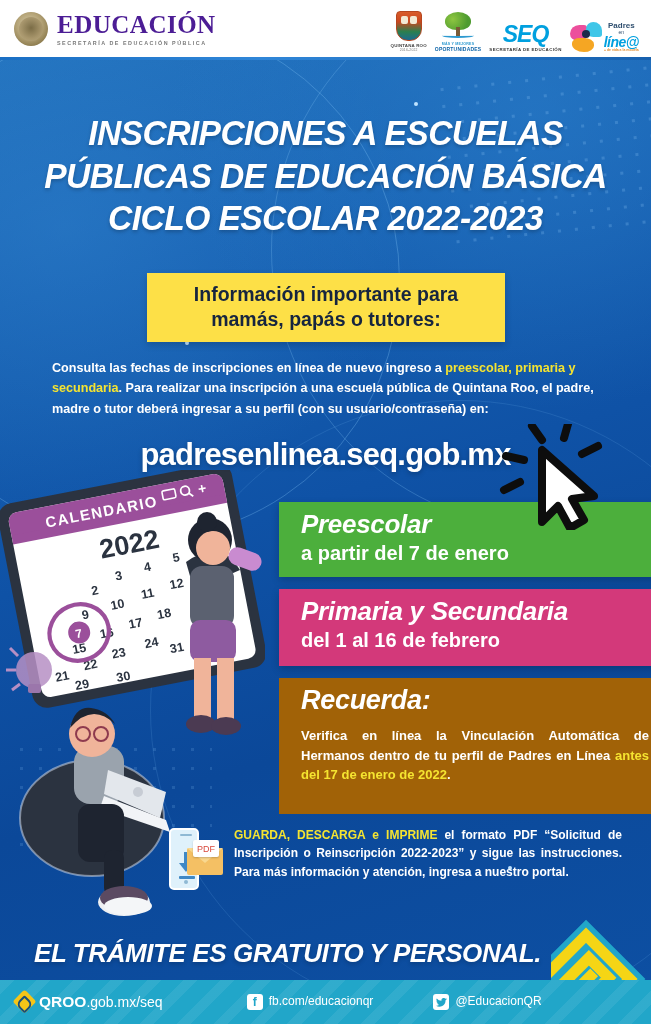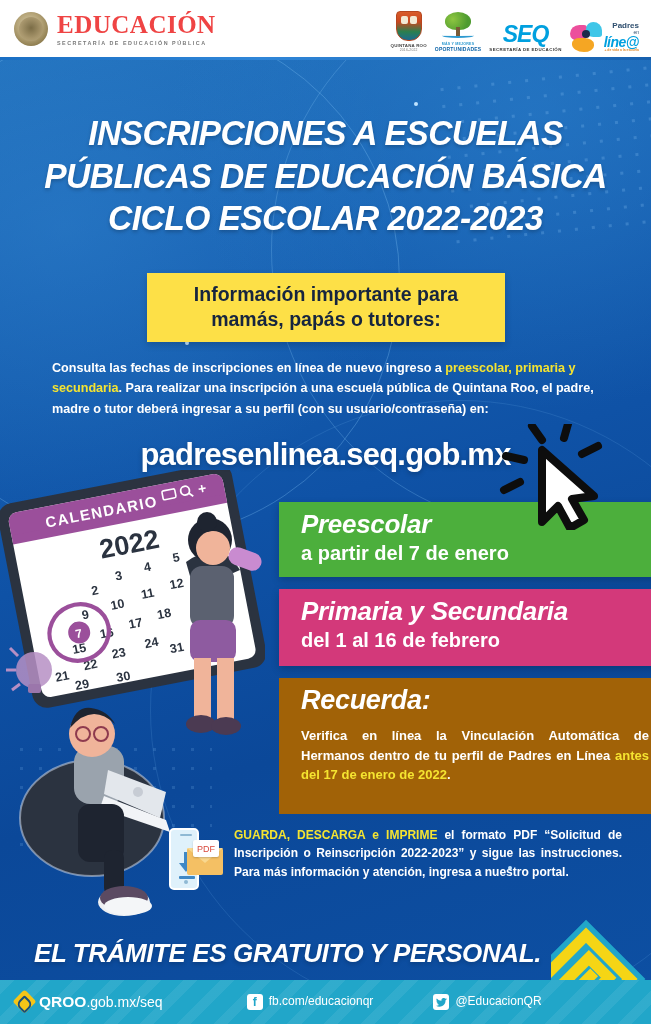--- a/index.html
+++ b/index.html
@@ -36,21 +36,21 @@
     position: relative; flex: none;
   }
   .eagle::after {
     content: ""; position: absolute; inset: 5px;
     border-radius: 50%;
     background: radial-gradient(circle at 50% 45%, #6b5c35 0%, #a6946a 60%, #bfb089 100%);
     opacity: .85;
   }
   .edu-text { margin-left: 9px; }
   .edu-word {
-    font-size: 25px; font-weight: bold; color: #ef4444;
+    font-size: 25px; font-weight: bold; color: #4c1d95;
     letter-spacing: .5px; line-height: 1; font-family: "Liberation Serif", serif;
   }
   .edu-sub {
     font-size: 5.4px; color: #7a7a7a; letter-spacing: 1.5px;
     margin-top: 3px; font-weight: bold;
   }
 
   .right-logos {
     position: absolute; right: 12px; top: 6px;
     display: flex; align-items: flex-end; gap: 8px; height: 46px;
@@ -97,21 +97,21 @@
     font-style: italic; letter-spacing: -1px;
   }
   .seq-sub { font-size: 4.4px; font-weight: bold; color: #333; letter-spacing: .4px; margin-top: 1px; }
 
   .padres-logo { display: flex; align-items: center; gap: 2px; }
   .padres-blob { width: 32px; height: 30px; position: relative; }
   .pb1 { position:absolute; left:0; top:3px; width:17px; height:16px; background:#ec4f9c; border-radius:60% 20% 40% 50%; }
   .pb2 { position:absolute; right:0; top:0px; width:16px; height:15px; background:#3fc6e8; border-radius:50% 60% 20% 50%; }
   .pb3 { position:absolute; left:2px; bottom:0; width:22px; height:14px; background:#f5a623; border-radius:40% 50% 50% 60%; }
   .pb4 { position:absolute; left:12px; top:8px; width:8px; height:8px; background:#1b2a4a; border-radius:50%; }
-  .padres-txt { text-align: right; line-height: 1; }
+  .padres-txt { text-align: center; line-height: 1; }
   .pt1 { font-size: 8px; color: #2f4f6f; font-weight: bold; }
   .pt2 { font-size: 5px; color: #2f4f6f; }
   .pt3 { font-size: 14px; color: #00a0df; font-weight: bold; font-style: italic; letter-spacing: -.5px; }
   .pt4 { font-size: 3.4px; color: #e08a2e; font-weight: bold; }
 
   
   .bluebg {
     position: absolute; top: 60px; left: 0;
     width: 651px; height: 920px;
     background:

